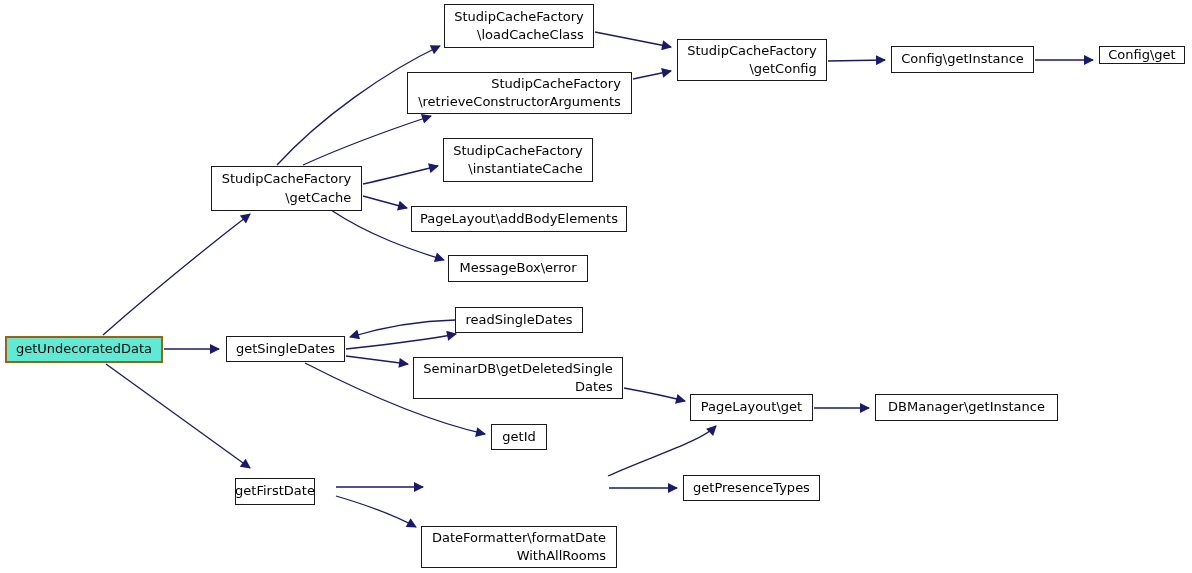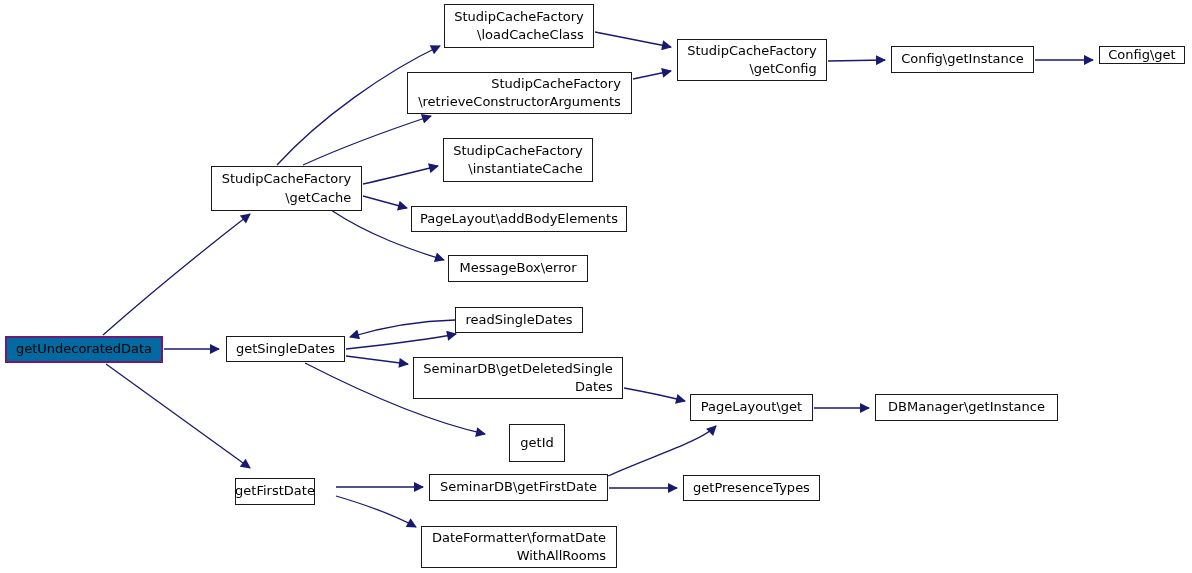--- a/index.html
+++ b/index.html
@@ -30,22 +30,22 @@
     font-size: 13px;
     line-height: 1.4;
     display: flex;
     align-items: center;
     justify-content: center;
     text-align: right;
     white-space: pre-line;
     cursor: pointer;
   }
   .node.root {
-    border: 2px solid #701a75;
-    background: #0369a1;
+    border: 2px solid #a16207;
+    background: #5eead4;
     cursor: default;
   }
   .edge {
     fill: none;
     stroke: #191970;
     stroke-width: 1.3;
   }
 </style>
 </head>
 <body>
@@ -107,25 +107,24 @@
 
   <div class="node" style="left:448px;top:255px;width:140px;height:27px">MessageBox\error</div>
 
   <div class="node" style="left:226px;top:336px;width:119px;height:26px">getSingleDates</div>
 
   <div class="node" style="left:455px;top:307px;width:128px;height:26px">readSingleDates</div>
 
   <div class="node" style="left:413px;top:357px;width:210px;height:42px">SeminarDB\getDeletedSingle
 Dates</div>
 
-  <div class="node" style="left:509px;top:424px;width:56px;height:38px">getId</div>
+  <div class="node" style="left:491px;top:424px;width:56px;height:26px">getId</div>
 
   <div class="node" style="left:235px;top:478px;width:80px;height:27px">getFirstDate</div>
 
-  <div class="node" style="left:429px;top:474px;width:179px;height:27px">SeminarDB\getFirstDate</div>
 
   <div class="node" style="left:683px;top:475px;width:137px;height:26px">getPresenceTypes</div>
 
   <div class="node" style="left:421px;top:526px;width:196px;height:42px">DateFormatter\formatDate
 WithAllRooms</div>
 
   <div class="node" style="left:690px;top:394px;width:123px;height:27px">PageLayout\get</div>
 
   <div class="node" style="left:875px;top:394px;width:183px;height:27px">DBManager\getInstance</div>
 

